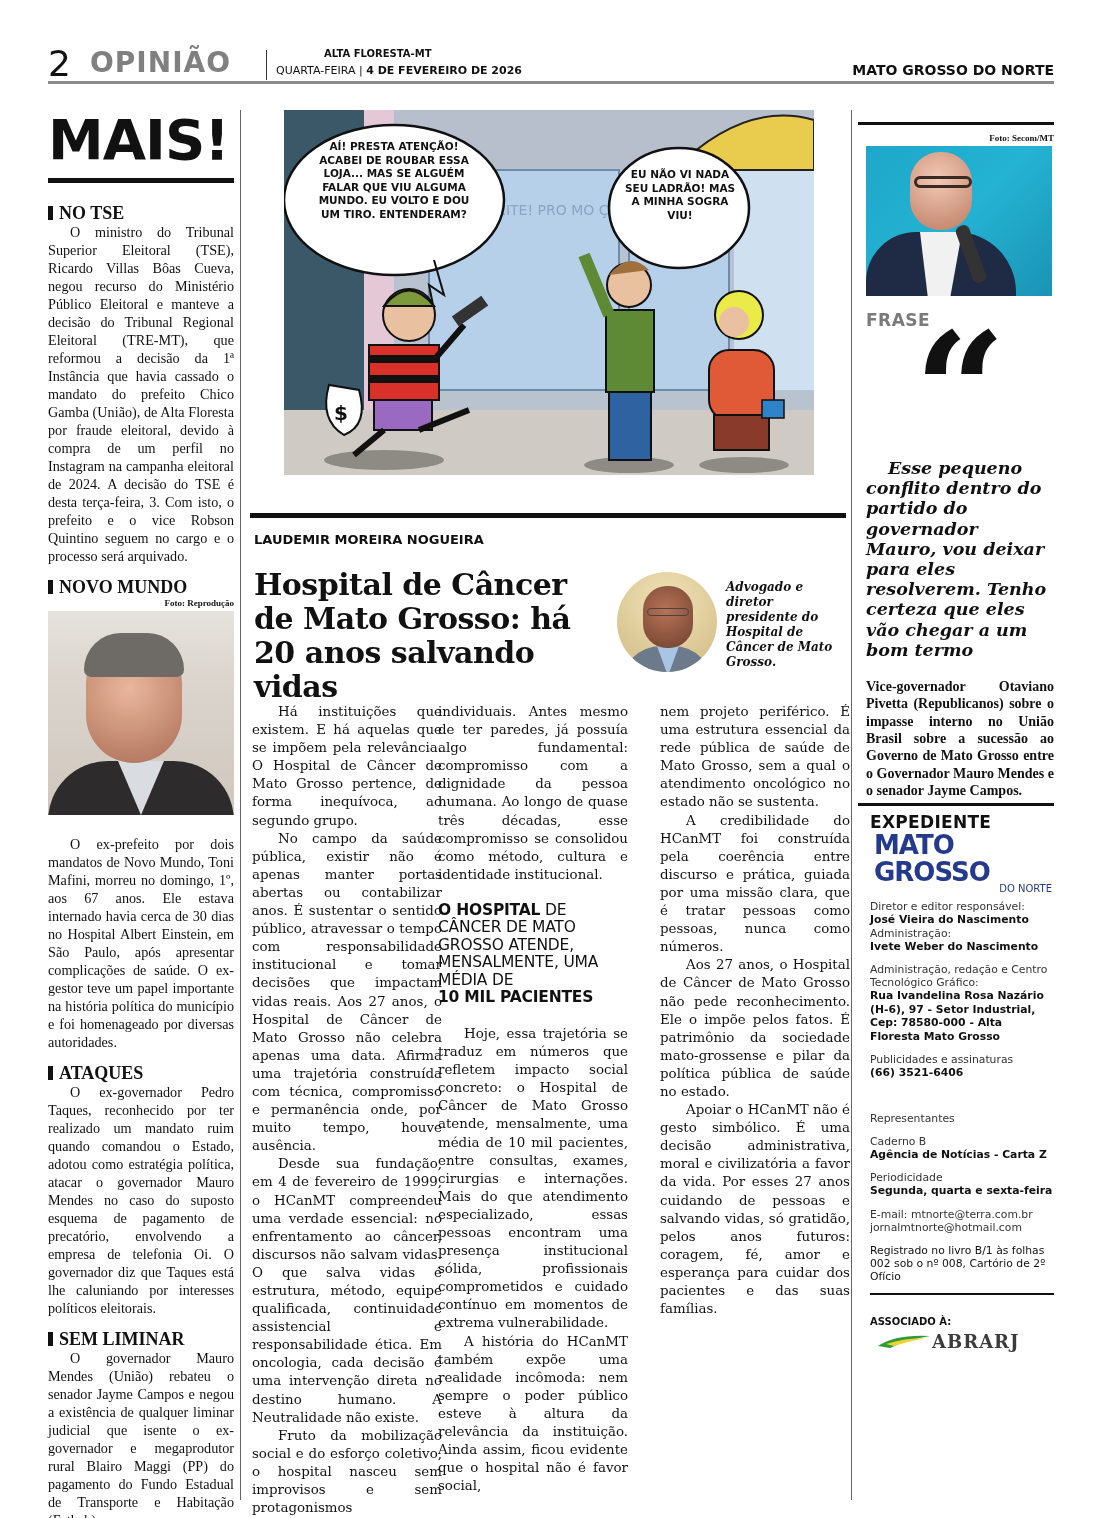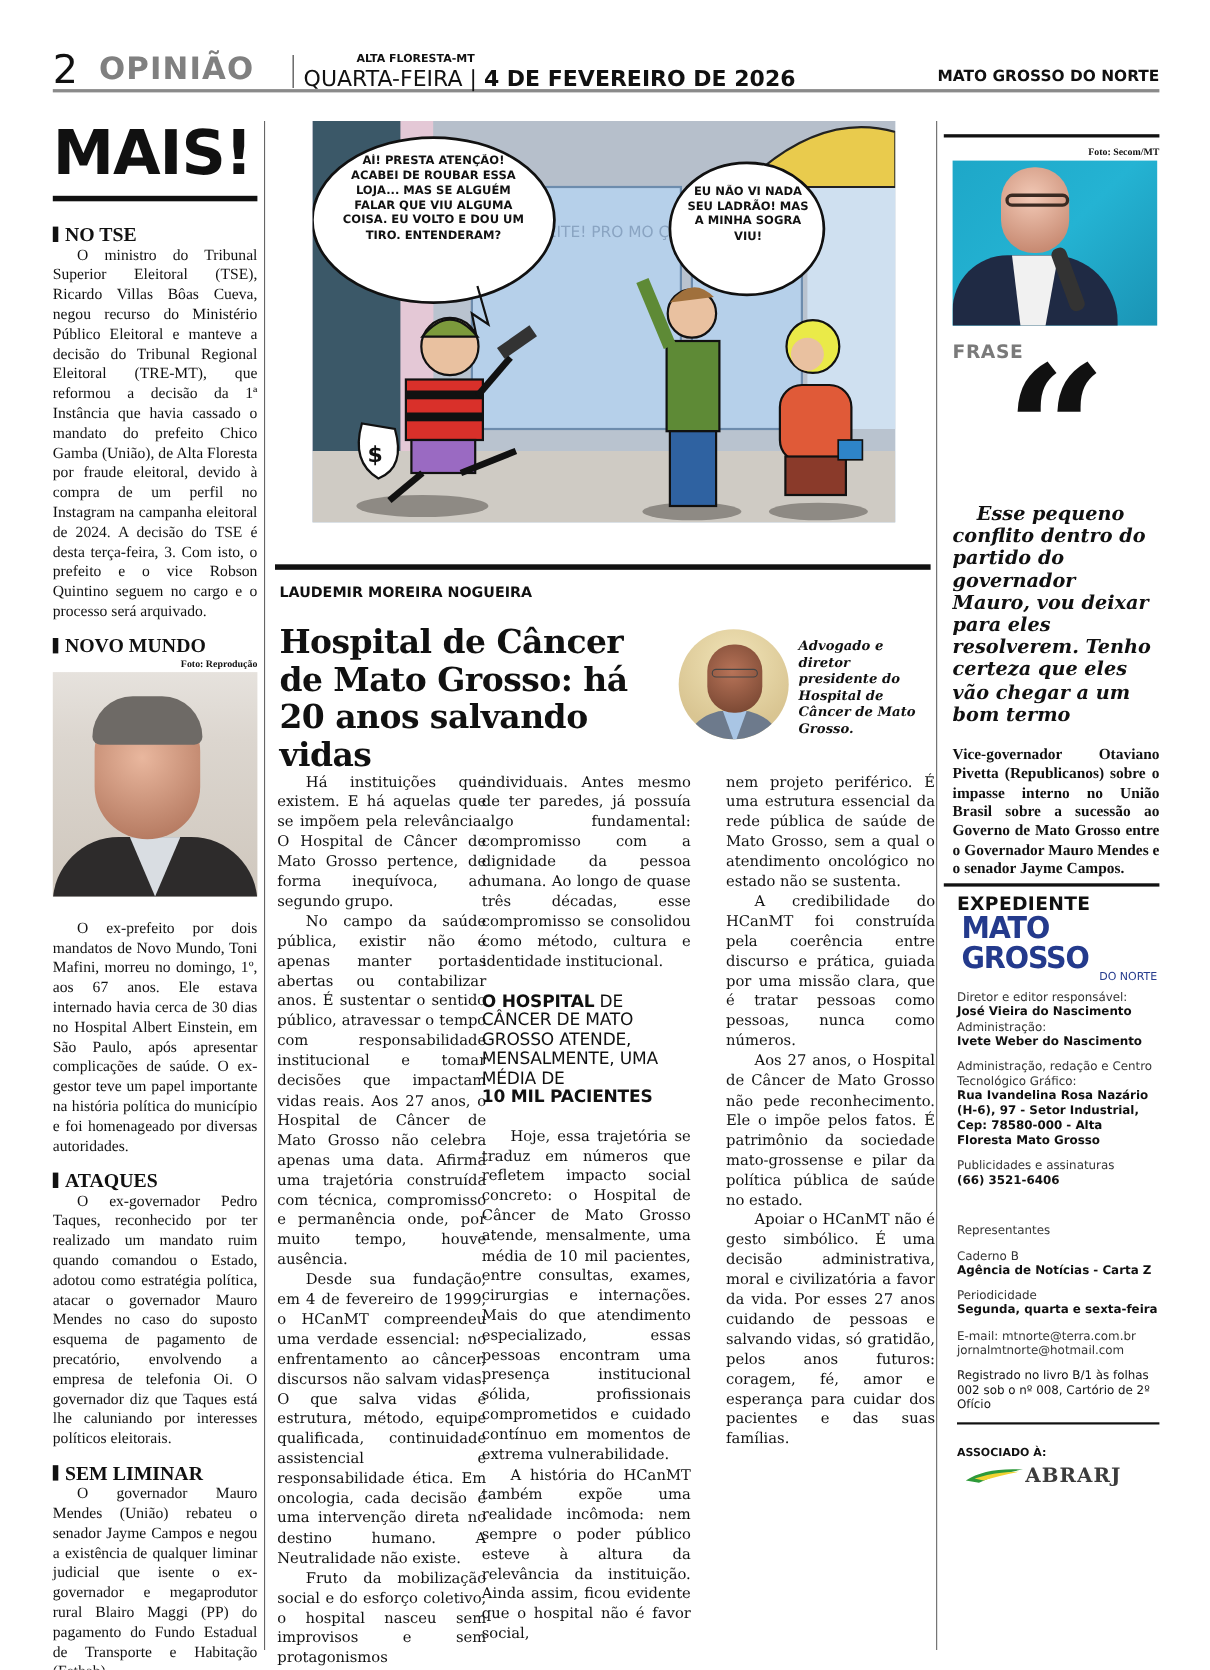--- a/index.html
+++ b/index.html
@@ -5,21 +5,21 @@
   * { box-sizing: border-box; margin: 0; padding: 0; }
   html, body { width: 1100px; height: 1518px; background: #fff; overflow: hidden; }
   body { position: relative; font-family: "Liberation Serif", serif; color: #111; }
 
   
   .hdr { position: absolute; left: 48px; top: 40px; width: 1006px; height: 44px; border-bottom: 3px solid #8a8a8a; }
   .hdr .pnum { position: absolute; left: 0; top: 4px; font-family: "DejaVu Sans", sans-serif; font-size: 36px; color: #111; line-height: 40px; }
   .hdr .sect { position: absolute; left: 42px; top: 2px; font-family: "DejaVu Sans", sans-serif; font-weight: bold; font-size: 28px; color: #808080; line-height: 42px; letter-spacing: 1px; }
   .hdr .vsep { position: absolute; left: 218px; top: 10px; width: 1px; height: 30px; background: #333; }
   .hdr .city { position: absolute; left: 240px; top: 6px; font-family: "DejaVu Sans", sans-serif; font-weight: bold; font-size: 10px; line-height: 16px; margin-left: 36px; }
-  .hdr .date { position: absolute; left: 228px; top: 23px; font-family: "DejaVu Sans", sans-serif; font-size: 20px; line-height: 16px; }
+  .hdr .date { position: absolute; left: 228px; top: 23px; font-family: "DejaVu Sans", sans-serif; font-size: 11px; line-height: 16px; }
   .hdr .date b { font-weight: bold; }
   .hdr .paper { position: absolute; right: 0; top: 22px; font-family: "DejaVu Sans", sans-serif; font-weight: bold; font-size: 14px; }
 
   
   .left { position: absolute; left: 48px; top: 110px; width: 186px; }
   .mais { font-family: "DejaVu Sans", sans-serif; font-weight: bold; font-size: 56px; line-height: 60px; letter-spacing: -1px; }
   .mais-rule { height: 5px; background: #111; margin-top: 8px; margin-bottom: 20px; }
   .nh { font-family: "Liberation Serif", serif; font-weight: bold; font-size: 18px; line-height: 20px; display: flex; align-items: center; }
   .nh .bar { display: inline-block; width: 5px; height: 14px; background: #111; margin-right: 6px; }
   .ntext { font-size: 14.2px; line-height: 18px; text-align: justify; text-indent: 22px; hyphens: auto; }
@@ -156,21 +156,21 @@
     <rect x="145" y="60" width="190" height="220" fill="#b6d0ea" stroke="#6d8cad" stroke-width="2"></rect>
     <rect x="345" y="60" width="100" height="220" fill="#b6d0ea" stroke="#6d8cad" stroke-width="2"></rect>
     <rect x="450" y="30" width="80" height="250" fill="#cfe0f0"></rect>
     <path d="M390 60 Q460 -10 530 10 L530 60 Z" fill="#e9cb4d" stroke="#222" stroke-width="2"></path>
     <rect x="0" y="300" width="530" height="65" fill="#cfcbc4"></rect>
     <text x="165" y="105" font-family="DejaVu Sans, sans-serif" font-size="14" fill="#8aa4c2">APROVEITE! PRO MO ÇÃO</text>
 
     <ellipse cx="110" cy="90" rx="110" ry="75" fill="#fff" stroke="#111" stroke-width="2.5"></ellipse>
     <path d="M150 150 L160 185 L145 175 L150 200" fill="none" stroke="#111" stroke-width="2"></path>
     <foreignObject x="25" y="30" width="170" height="120">
-      <div xmlns="http://www.w3.org/1999/xhtml" style="font-family:'DejaVu Sans',sans-serif;font-weight:bold;font-size:10.5px;line-height:13.5px;text-align:center;color:#111;">AÍ! PRESTA ATENÇÃO! ACABEI DE ROUBAR ESSA LOJA... MAS SE ALGUÉM FALAR QUE VIU ALGUMA COISA. EU VOLTO E DOU UM TIRO. ENTENDERAM?</div>
+      <div xmlns="http://www.w3.org/1999/xhtml" style="font-family:'DejaVu Sans',sans-serif;font-weight:bold;font-size:10.5px;line-height:13.5px;text-align:center;color:#111;">AÍ! PRESTA ATENÇÃO! ACABEI DE ROUBAR ESSA LOJA... MAS SE ALGUÉM FALAR QUE VIU ALGUMA MUNDO. EU VOLTO E DOU UM TIRO. ENTENDERAM?</div>
     </foreignObject>
 
     <ellipse cx="395" cy="98" rx="70" ry="60" fill="#fff" stroke="#111" stroke-width="2.5"></ellipse>
     <foreignObject x="340" y="58" width="112" height="90">
       <div xmlns="http://www.w3.org/1999/xhtml" style="font-family:'DejaVu Sans',sans-serif;font-weight:bold;font-size:10.5px;line-height:13.5px;text-align:center;color:#111;">EU NÃO VI NADA SEU LADRÃO! MAS A MINHA SOGRA VIU!</div>
     </foreignObject>
 
     <ellipse cx="100" cy="350" rx="60" ry="10" fill="#8e8a84"></ellipse>
     <circle cx="125" cy="205" r="26" fill="#e9c1a0" stroke="#111" stroke-width="2"></circle>
     <path d="M100 196 Q125 165 150 196 Z" fill="#7c9a3c" stroke="#111" stroke-width="2"></path>

